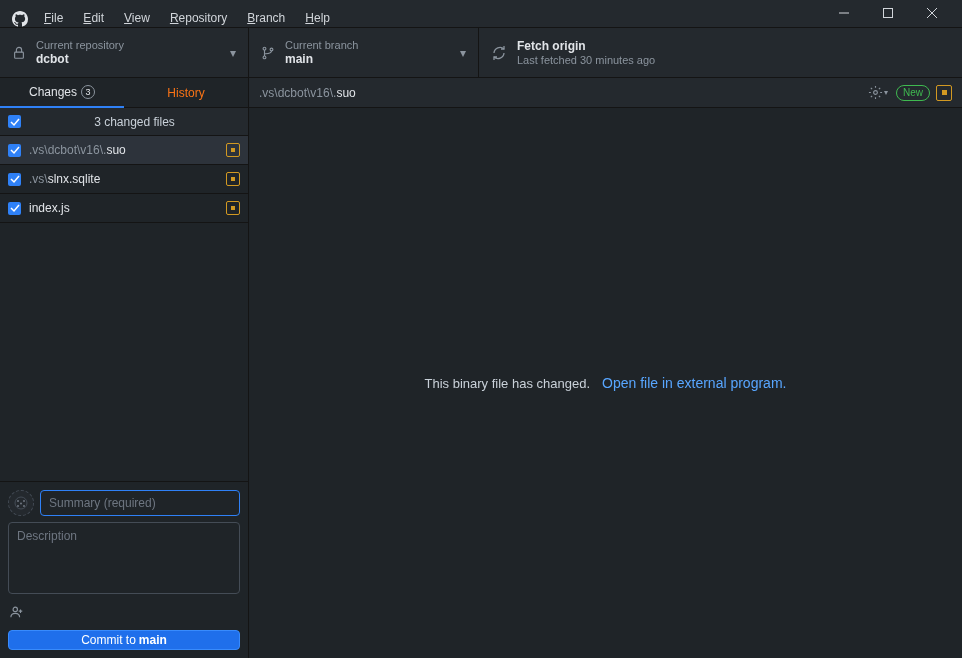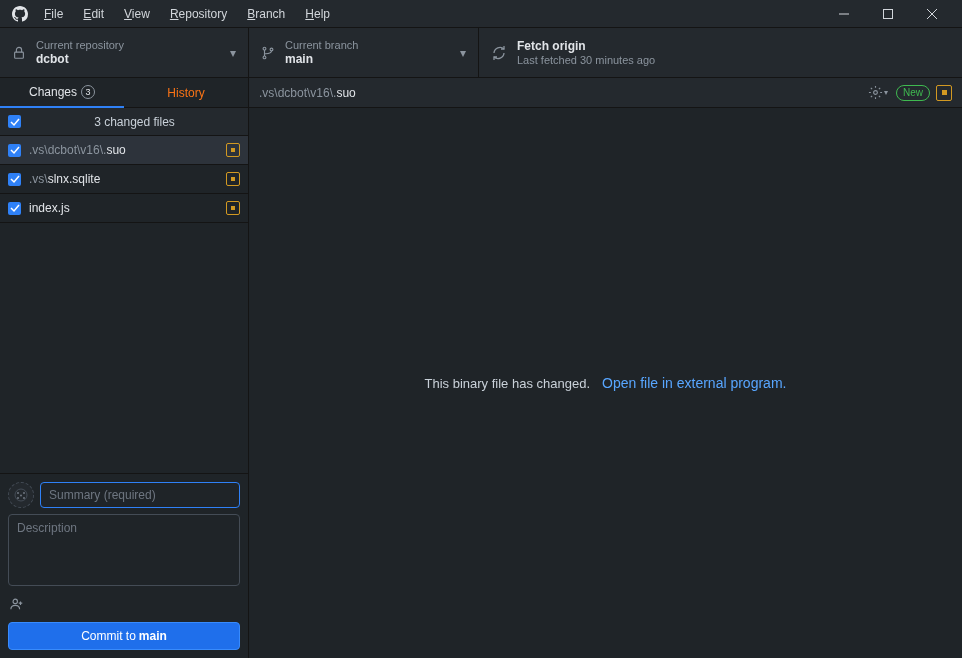--- a/index.html
+++ b/index.html
@@ -1,19 +1,19 @@
 <!DOCTYPE html>
 <html><head>
 <meta charset="utf-8">
 <style>
 * { margin: 0; padding: 0; box-sizing: border-box; font-family: -apple-system, BlinkMacSystemFont, "Segoe UI", Helvetica, Arial, sans-serif; }
 body { background: #1f2428; color: #e1e4e8; width: 962px; height: 658px; overflow: hidden; font-size: 12px; }
 
 
-.titlebar { height: 28px; background: #24292e; display: flex; align-items: center; padding: 0 8px; border-bottom: 1px solid #141414; }
+.titlebar { height: 28px; background: #24292e; display: flex; align-items: flex-end; padding: 0 8px; border-bottom: 1px solid #141414; }
 .logo { width: 16px; height: 16px; margin: 0 8px 0 4px; }
 .menubar { display: flex; gap: 4px; }
 .menuitem { padding: 2px 8px; cursor: pointer; color: #d1d5da; }
 .menuitem .ul { text-decoration: underline; }
 .winctrls { margin-left: auto; display: flex; gap: 0; }
 .winbtn { width: 44px; height: 28px; display: flex; align-items: center; justify-content: center; color: #d1d5da; cursor: pointer; }
 
 
 .headerrow { height: 50px; display: flex; background: #24292e; border-bottom: 1px solid #141414; }
 .hdrblock { display: flex; align-items: center; padding: 0 12px; border-right: 1px solid #141414; cursor: pointer; gap: 10px; position: relative; }
@@ -52,21 +52,21 @@
 
 
 .commitform { border-top: 1px solid #141414; padding: 8px; display: flex; flex-direction: column; gap: 6px; }
 .summaryrow { display: flex; gap: 6px; align-items: center; }
 .avatar { width: 26px; height: 26px; border-radius: 50%; border: 1px dashed #444c56; display: flex; align-items: center; justify-content: center; flex-shrink: 0; background: #24292e; }
 .summaryinput { flex: 1; height: 26px; background: #1f2428; border: 1px solid #2f81f7; border-radius: 4px; padding: 0 8px; color: #f97316; font-size: 12px; outline: none; }
 .summaryinput::placeholder { color: #6e7681; }
 .descbox { height: 72px; background: #1f2428; border: 1px solid #444c56; border-radius: 4px; padding: 6px 8px; color: #e1e4e8; font-size: 12px; resize: none; outline: none; }
 .descbox::placeholder { color: #6e7681; }
 .coauthor { height: 24px; display: flex; align-items: center; color: #8b949e; cursor: pointer; padding-left: 2px; }
-.commitbtn { height: 28px; background: #1f6feb; border: 1px solid #388bfd; border-radius: 4px; color: #fff; font-size: 12px; cursor: pointer; display: flex; align-items: center; justify-content: center; gap: 3px; }
+.commitbtn { height: 20px; background: #1f6feb; border: 1px solid #388bfd; border-radius: 4px; color: #fff; font-size: 12px; cursor: pointer; display: flex; align-items: center; justify-content: center; gap: 3px; }
 .commitbtn b { font-weight: 700; }
 
 
 .main { flex: 1; display: flex; flex-direction: column; background: #1f2428; }
 .diffhdr { height: 30px; display: flex; align-items: center; padding: 0 10px; background: #24292e; border-bottom: 1px solid #141414; gap: 6px; }
 .diffpath { flex: 1; font-size: 12px; }
 .diffpath .dim { color: #8b949e; }
 .diffpath .norm { color: #e1e4e8; }
 .diffctrl { display: flex; align-items: center; gap: 6px; }
 .iconbtn { display: inline-flex; align-items: center; justify-content: center; cursor: pointer; color: #8b949e; padding: 2px; }

